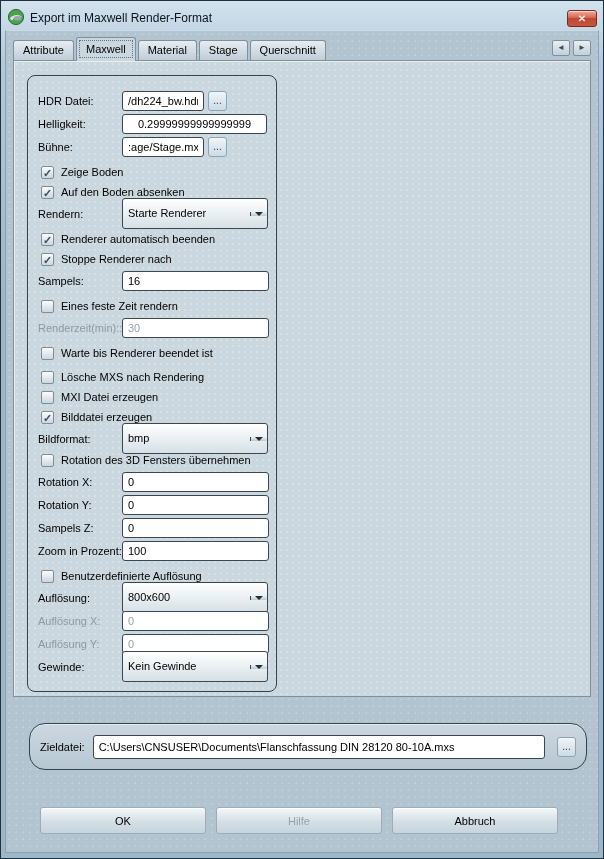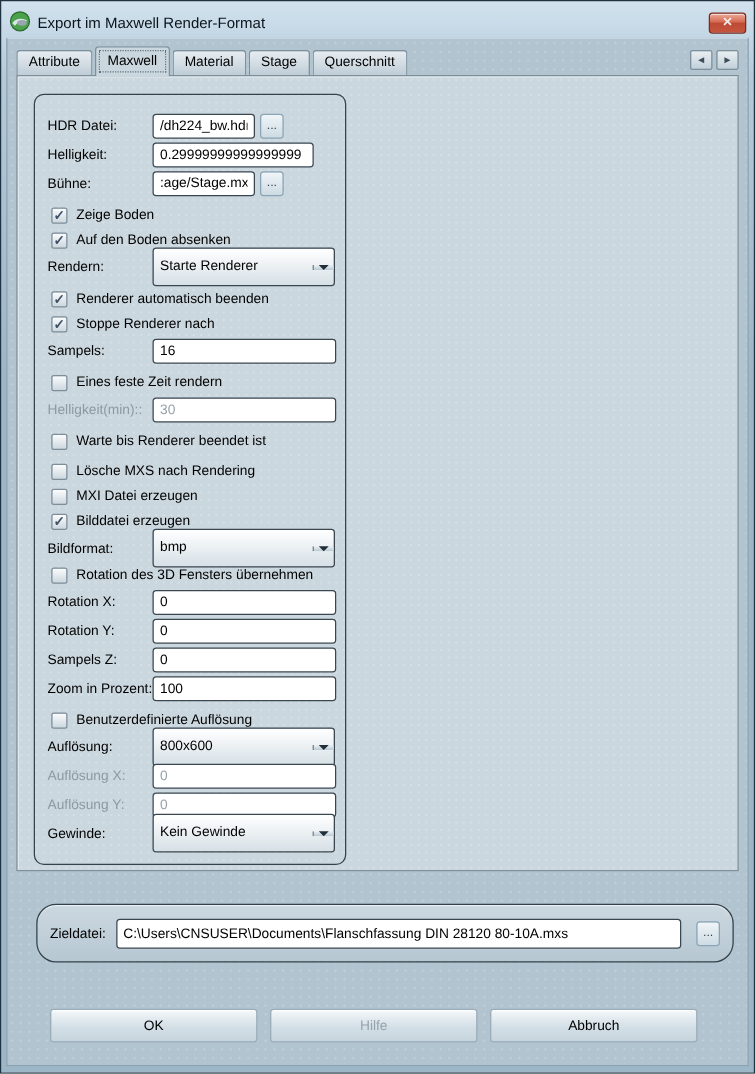--- a/index.html
+++ b/index.html
@@ -64,21 +64,21 @@
     padding:13px 8px 0 10px; overflow:hidden;
   }
   .row { display:flex; align-items:center; height:23px; }
   .chk-row { display:flex; align-items:center; height:20px; gap:7px; padding-left:3px; }
   .mt4 { margin-top:4px; }
   .lbl { width:84px; flex:0 0 84px; white-space:nowrap; overflow:hidden; }
   .txt {
     height:20px; border:1px solid #3a4750; border-radius:3px; background:#fff;
     padding:0 5px; font:inherit; color:#000;
   }
-  .w82 { width:82px; } .w145 { width:129px; } .w147 { width:147px; }
+  .w82 { width:82px; } .w145 { width:145px;text-align:center; } .w147 { width:147px; }
   .browse {
     width:19px; height:20px; margin-left:4px; padding:0;
     border:1px solid #8aa5b8; border-radius:3px;
     background:linear-gradient(180deg,#f0f5f8,#cddbe3);
     font:inherit; font-size:10px; color:#33424c; line-height:16px; cursor:default;
   }
   .dropdown {
     width:150px; height:31px; border:1px solid #3a4750; border-radius:3px;
     background:linear-gradient(180deg,#ffffff,#d6e0e6);
     display:flex; align-items:center; cursor:default;
@@ -202,21 +202,21 @@
           <span class="lbl">Sampels:</span>
           <input class="txt w147" value="16" style="">
         </div>
 
         <div class="chk-row mt4">
           <span class="cb"></span>
           <span class="cb-lbl">Eines feste Zeit rendern</span>
         </div>
 
         <div class="row disabled">
-          <span class="lbl">Helligkeit(min)::</span>
+          <span class="lbl">Renderzeit(min)::</span>
           <input class="txt w147" value="30" style="">
         </div>
 
         <div class="chk-row mt4">
           <span class="cb"></span>
           <span class="cb-lbl">Warte bis Renderer beendet ist</span>
         </div>
 
         <div class="chk-row mt4">
           <span class="cb"></span>

